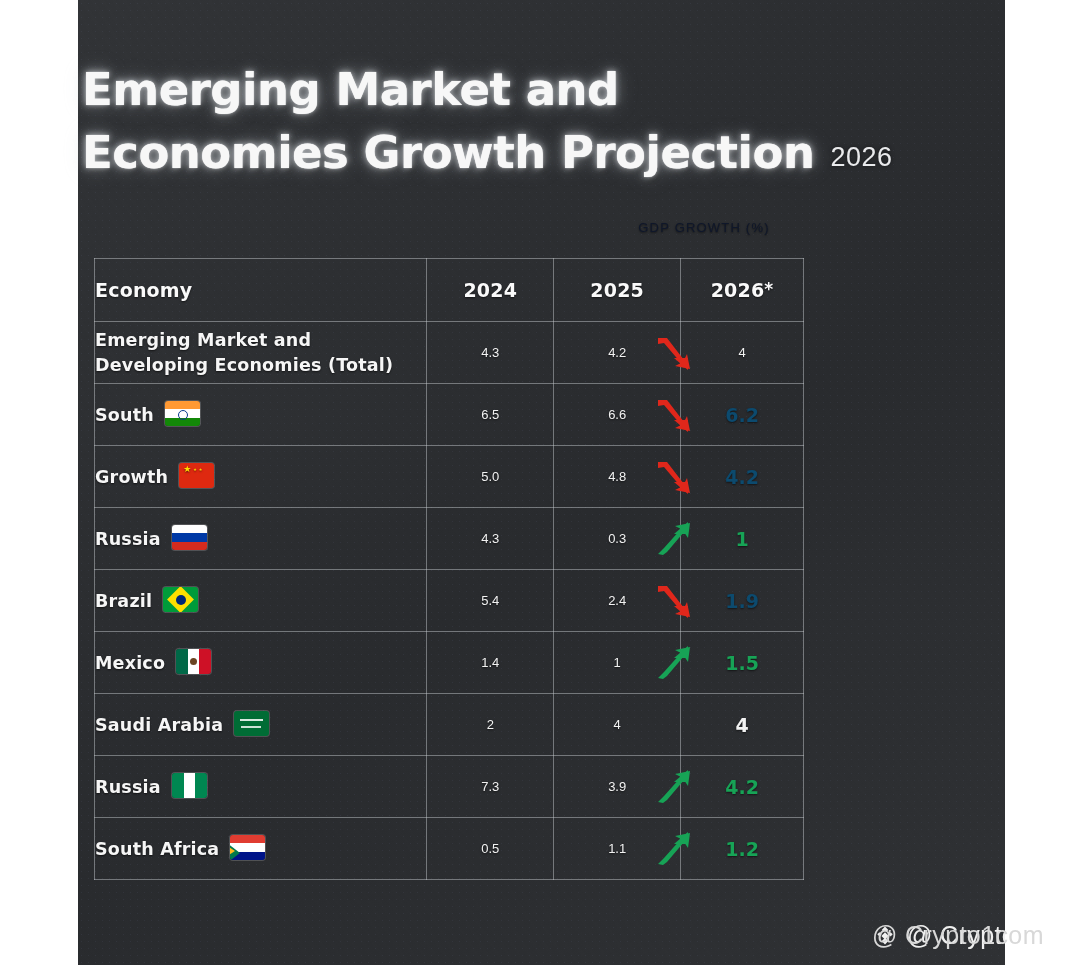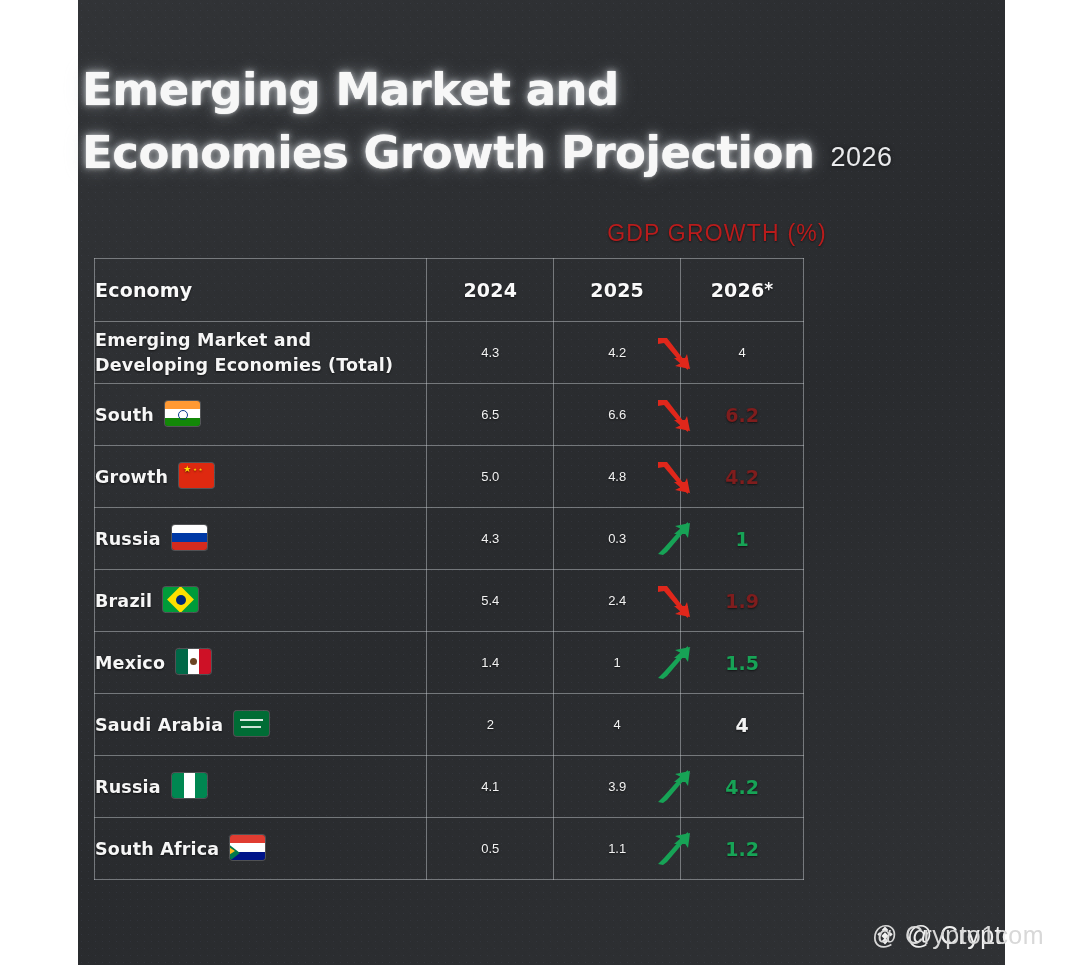--- a/index.html
+++ b/index.html
@@ -64,25 +64,25 @@
     font-size:27px;
     letter-spacing:.5px;
     color:#e9eaec;
     text-shadow:0 0 4px rgba(0,0,0,.5);
     margin-left:16px;
     vertical-align:2px;
   }
 
   
   #gdp-caption{
-    position:absolute;left:547px;top:220px;width:340px;
+    position:absolute;left:534px;top:220px;width:340px;
     text-align:center;
     font-family:"Liberation Sans",sans-serif;
-    font-size:23px;font-weight:400;letter-spacing:1.2px;
-    color:#b91c1c;
+    font-size:13px;font-weight:400;letter-spacing:1.2px;
+    color:#0f172a;
     text-shadow:0 1px 2px rgba(0,0,0,.55);
   }
 
   
   #gdp-table{
     position:absolute;left:94px;top:258px;width:710px;
     border-collapse:collapse;
     border:1px solid rgba(205,208,212,.55);
     border-radius:6px;
     table-layout:fixed;
@@ -148,21 +148,21 @@
   .fl-za::after{content:"";position:absolute;left:-4px;top:50%;margin-top:-3px;width:0;height:0;border-left:9px solid #ffb81c;border-top:6px solid transparent;border-bottom:6px solid transparent;}
 
   td.num{
     text-align:center;
     font-family:"Liberation Sans",sans-serif;
     font-size:13px;font-weight:400;color:#f2f2f2;
     text-shadow:0 1px 2px rgba(0,0,0,.55);
   }
   td.num.bold{font-family:"DejaVu Sans","Liberation Sans",sans-serif;font-weight:bold;font-size:19px;}
   td.num.up{color:#17a356;font-family:"DejaVu Sans","Liberation Sans",sans-serif;font-weight:bold;font-size:19px;}
-  td.num.down{color:#7f1d1d;font-family:"DejaVu Sans","Liberation Sans",sans-serif;font-weight:bold;font-size:19px;}
+  td.num.down{color:#0c4a6e;font-family:"DejaVu Sans","Liberation Sans",sans-serif;font-weight:bold;font-size:19px;}
 
   
   .arrow{
     position:absolute;
     left:-31px;top:50%;
     width:46px;height:46px;
     margin-top:-23px;
     pointer-events:none;
   }
   .arrow svg{display:block;width:46px;height:46px;}
@@ -309,21 +309,21 @@
           </span><span>1.5</span></td>
       </tr>
       <tr>
         <td class="eco"><span>Saudi Arabia</span><span class="flagbox fl-sa"></span></td>
         <td class="num">2</td>
         <td class="num">4</td>
         <td class="num bold"><span>4</span></td>
       </tr>
       <tr>
         <td class="eco"><span>Russia</span><span class="flagbox fl-ng"></span></td>
-        <td class="num">4.1</td>
+        <td class="num">7.3</td>
         <td class="num">3.9</td>
         <td class="num up"><span class="arrow">
             <svg viewBox="0 0 46 46">
               <g fill="#17a356">
                 <path d="M8 38 L14 32 L31 13 L25 10 L40 7 L38 22 L34 16 L17 36 L13 39 Z"></path>
                 <path d="M24 18 L38 18 L38 6 Z"></path>
               </g>
             </svg>
           </span><span>4.2</span></td>
       </tr>

